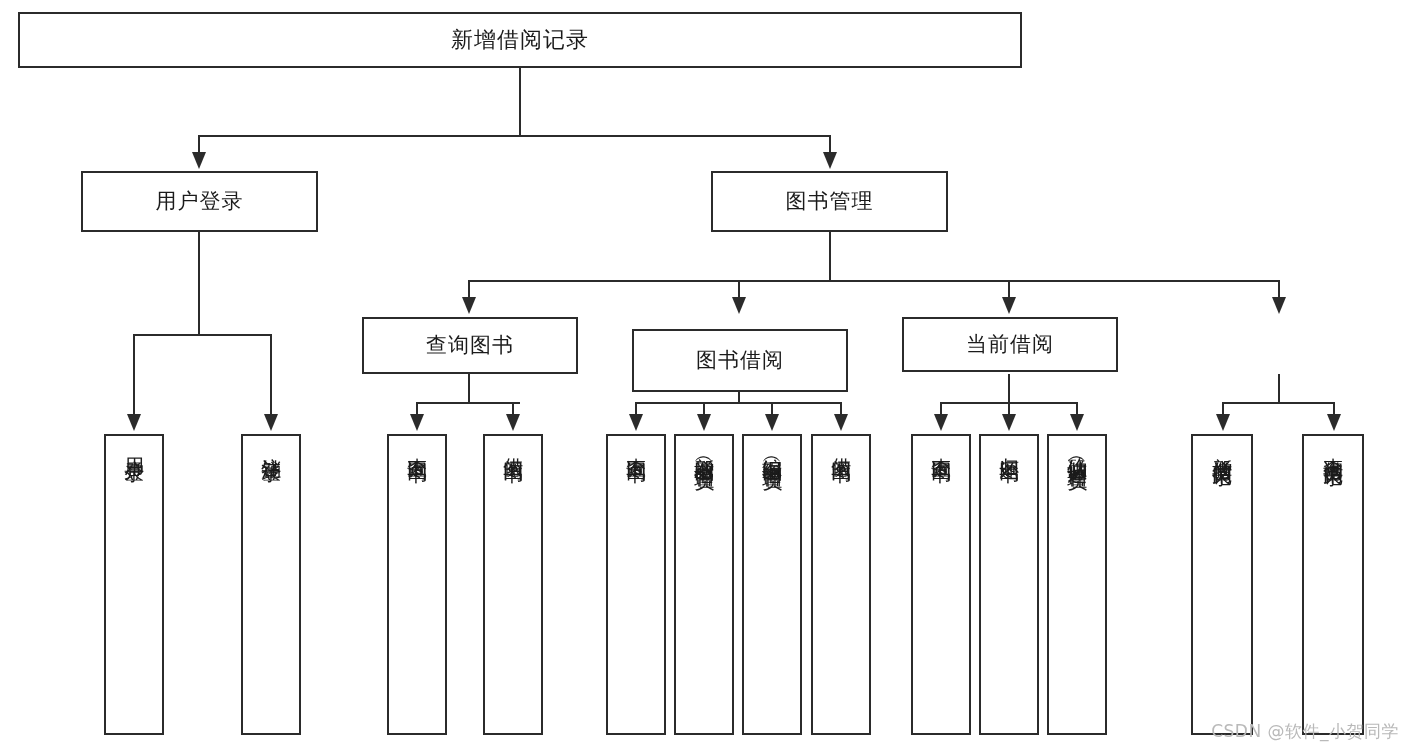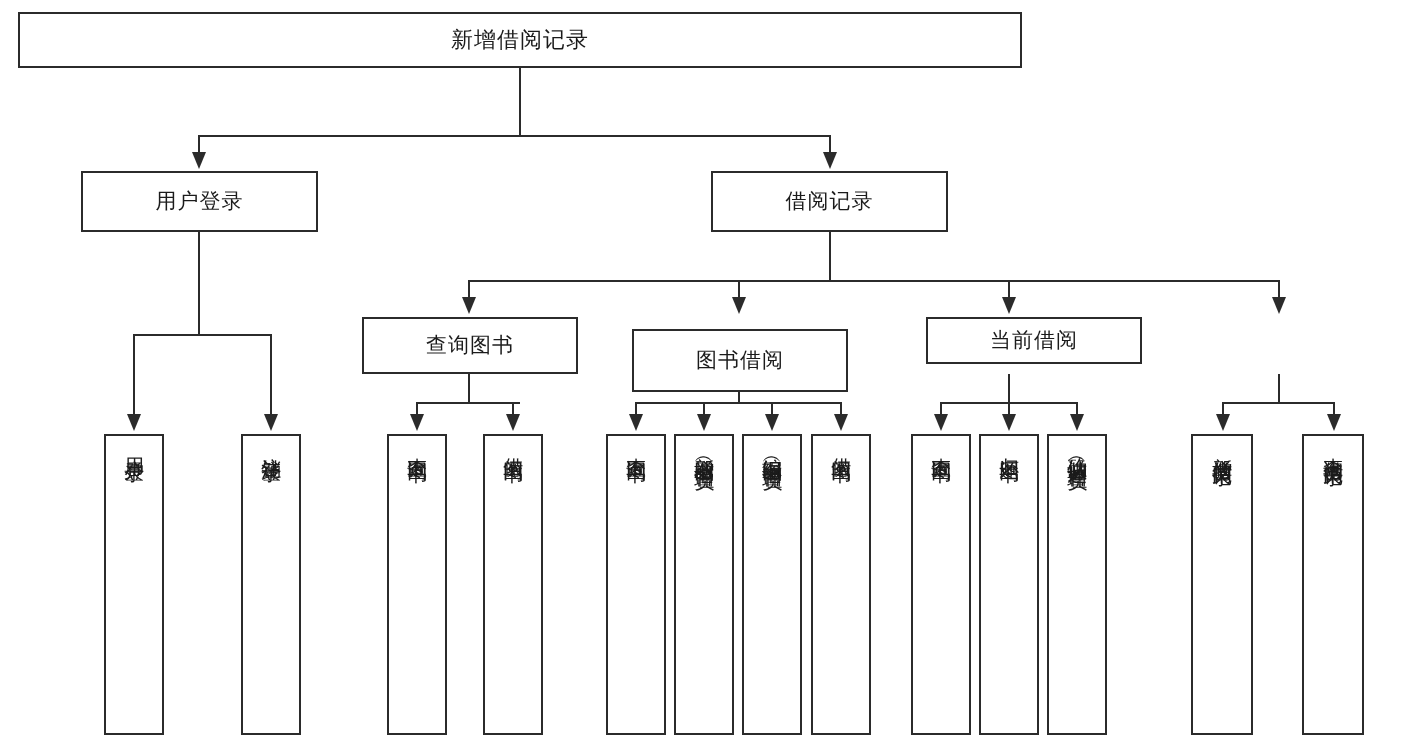--- a/index.html
+++ b/index.html
@@ -144,25 +144,25 @@
   <div class="conn vline" style="left:1278px; top:374px; height:30px;"></div>
   <div class="conn hline" style="left:1222px; top:402px; width:113px;"></div>
   <div class="conn vline" style="left:1222px; top:402px; height:16px;"></div>
   <div class="arrow" style="left:1216px; top:414px;"></div>
   <div class="conn vline" style="left:1333px; top:402px; height:16px;"></div>
   <div class="arrow" style="left:1327px; top:414px;"></div>
 
   <div class="node horiz root" style="left:18px; top:12px; width:1004px; height:56px;">新增借阅记录</div>
 
   <div class="node horiz" style="left:81px; top:171px; width:237px; height:61px;">用户登录</div>
-  <div class="node horiz" style="left:711px; top:171px; width:237px; height:61px;">借阅记录</div>
+  <div class="node horiz" style="left:711px; top:171px; width:237px; height:61px;">图书管理</div>
 
   <div class="node horiz" style="left:362px; top:317px; width:216px; height:57px;">查询图书</div>
   <div class="node horiz" style="left:632px; top:317px; width:216px; height:63px;margin-top:12px;">图书借阅</div>
-  <div class="node horiz" style="left:902px; top:317px; width:216px; height:47px;margin-left:24px;">当前借阅</div>
+  <div class="node horiz" style="left:902px; top:317px; width:216px; height:55px;">当前借阅</div>
 
   <div class="node vert" style="left:104px; top:434px; width:60px; height:301px;">
     <span class="vlabel">用户登录</span>
   </div>
   <div class="node vert" style="left:241px; top:434px; width:60px; height:301px;">
     <span class="vlabel">注销登录</span>
   </div>
 
   <div class="node vert" style="left:387px; top:434px; width:60px; height:301px;">
     <span class="vlabel">查询图书</span>
@@ -194,14 +194,15 @@
     <span class="vlabel">确认归还（管理员）</span>
   </div>
 
   <div class="node vert" style="left:1191px; top:434px; width:62px; height:301px;">
     <span class="vlabel">新增借阅记录</span>
   </div>
   <div class="node vert" style="left:1302px; top:434px; width:62px; height:301px;">
     <span class="vlabel">查询借阅记录</span>
   </div>
 
+  <div id="watermark">CSDN @软件_小贺同学</div>
 
 </div>
 
 </body></html>

